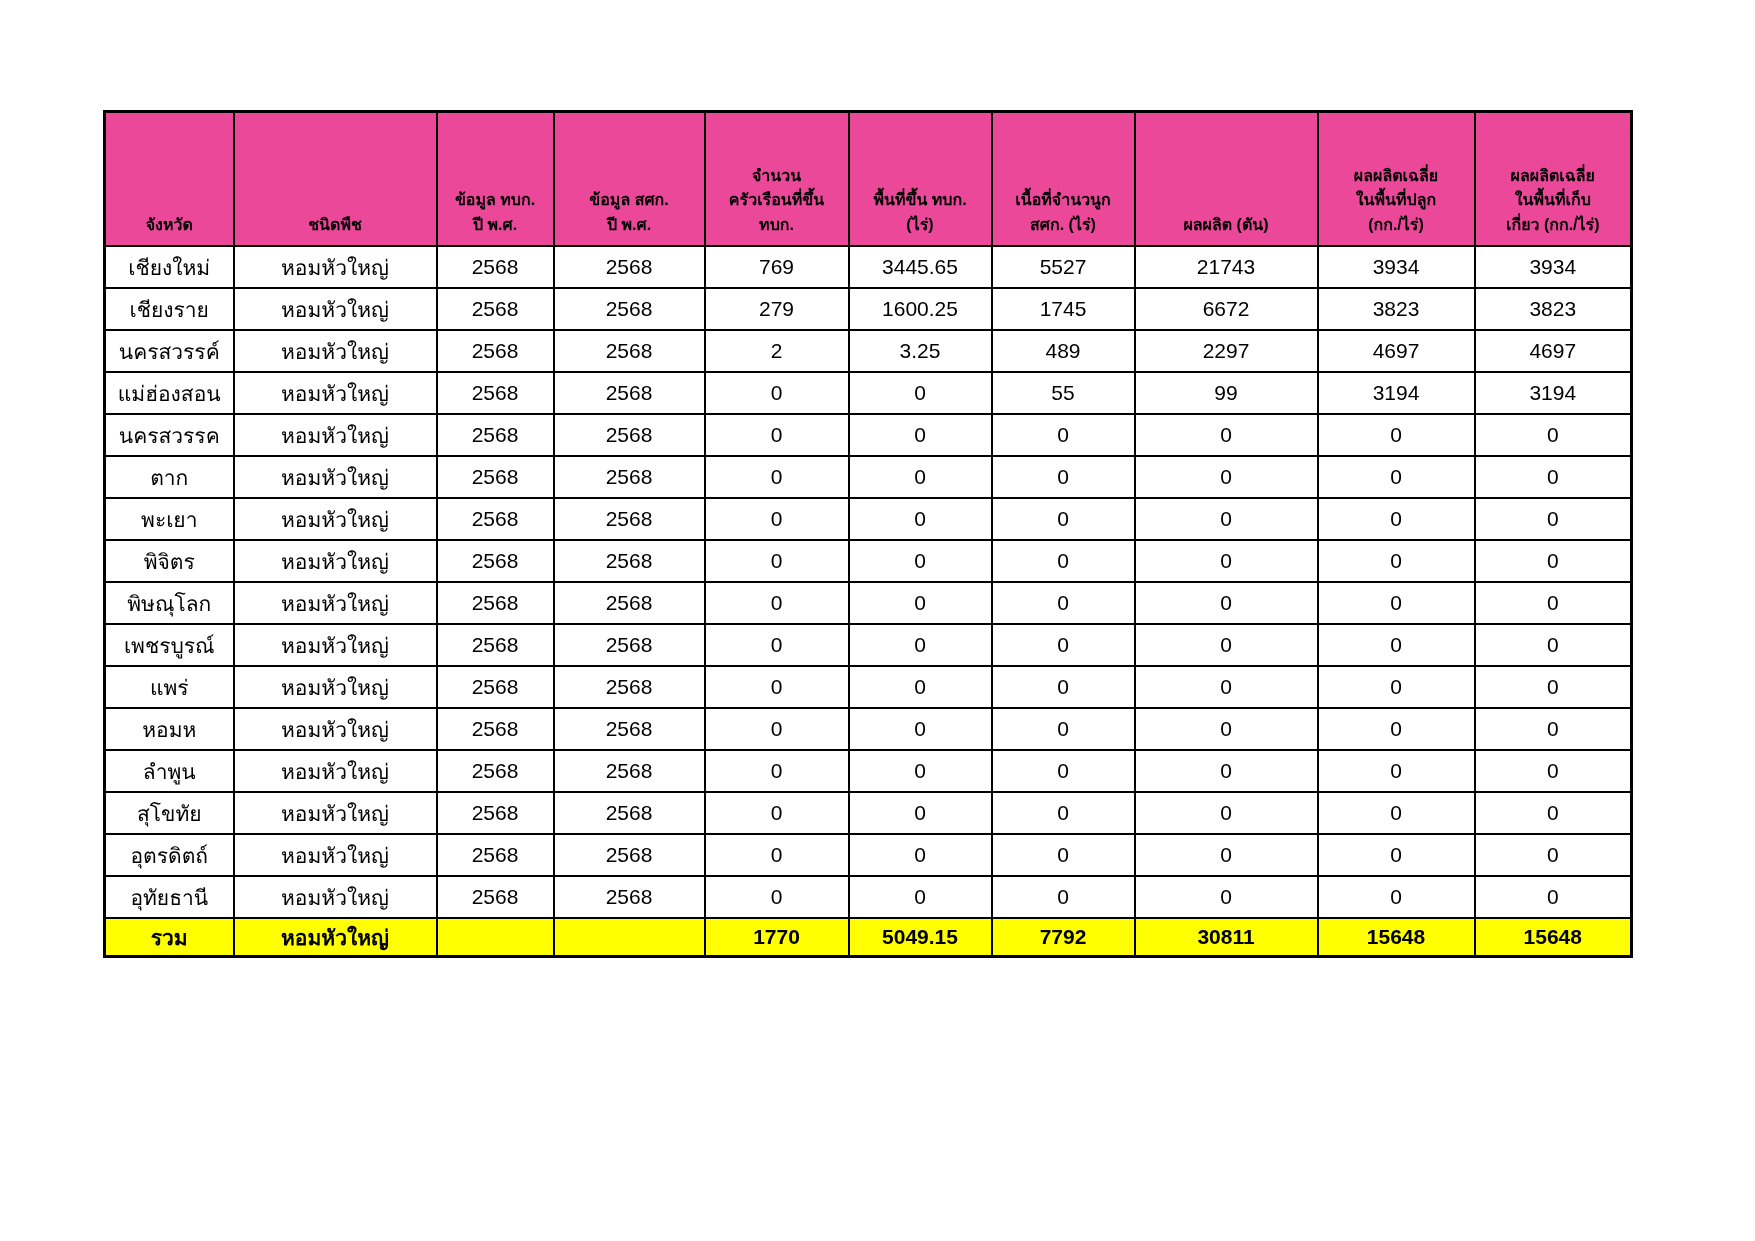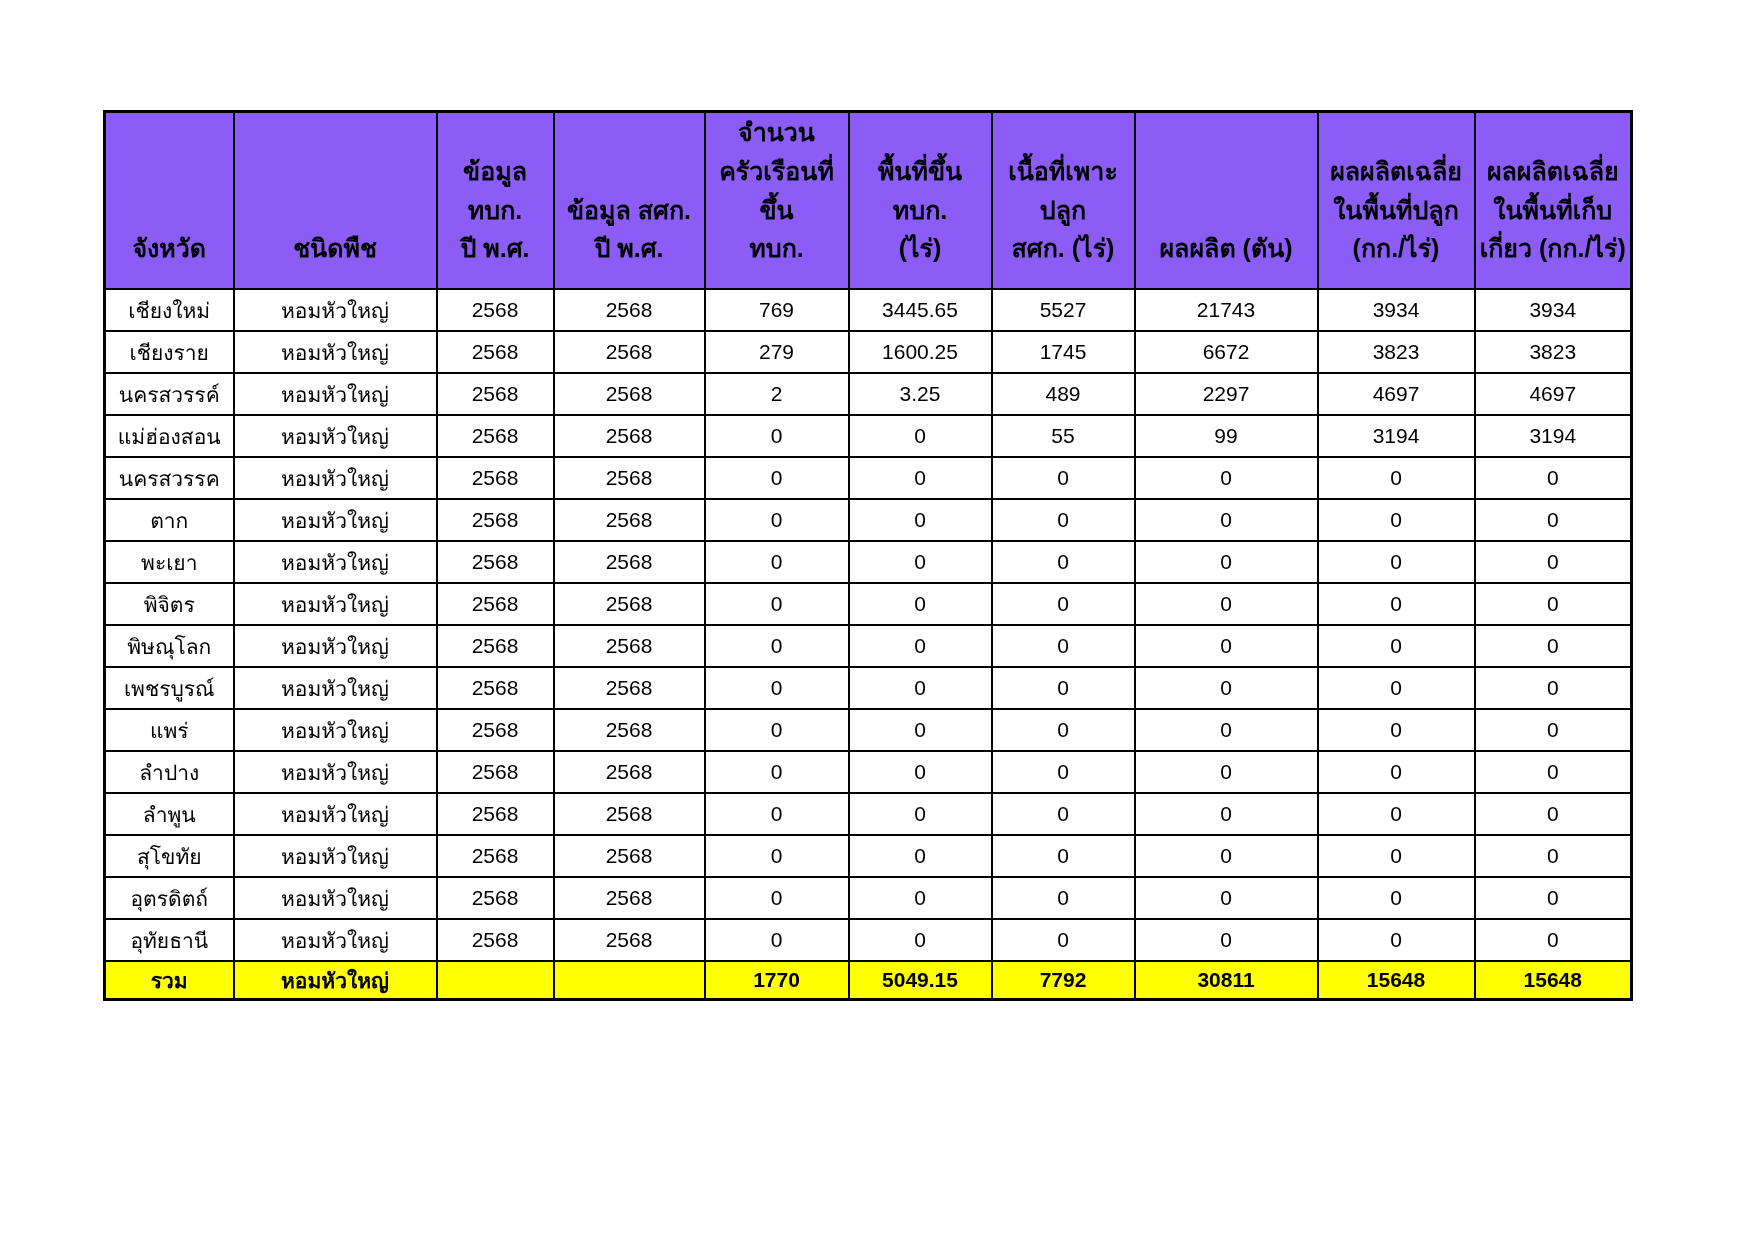--- a/index.html
+++ b/index.html
@@ -32,28 +32,28 @@
   table.sheet th,
   table.sheet td {
     border: 2px solid #000000;
     text-align: center;
     vertical-align: middle;
     overflow: hidden;
     padding: 0 4px;
     color: #000000;
   }
   table.sheet thead th {
-    background: #8b5cf6;
+    background: #ec4899;
     font-weight: bold;
-    font-size: 25px;
+    font-size: 16px;
     line-height: 1.55;
     vertical-align: bottom;
     white-space: pre-line;
     height: 125px;
-    padding-bottom: 20px;
+    padding-bottom: 7px;
   }
   table.sheet tbody td {
     background: #ffffff;
     font-size: 21px;
     height: 40px;
     font-weight: normal;
   }
   table.sheet tbody tr.total-row td {
     background: #FFFF00;
     font-weight: bold;
@@ -83,21 +83,21 @@
           <th>ชนิดพืช</th>
           <th>ข้อมูล ทบก.
 ปี พ.ศ.</th>
           <th>ข้อมูล สศก.
 ปี พ.ศ.</th>
           <th>จำนวน
 ครัวเรือนที่ขึ้น
 ทบก.</th>
           <th>พื้นที่ขึ้น ทบก.
 (ไร่)</th>
-          <th>เนื้อที่เพาะปลูก
+          <th>เนื้อที่จำนวนูก
 สศก. (ไร่)</th>
           <th>ผลผลิต (ตัน)</th>
           <th>ผลผลิตเฉลี่ย
 ในพื้นที่ปลูก
 (กก./ไร่)</th>
           <th>ผลผลิตเฉลี่ย
 ในพื้นที่เก็บ
 เกี่ยว (กก./ไร่)</th>
         </tr>
       </thead>
@@ -228,21 +228,21 @@
           <td>2568</td>
           <td>2568</td>
           <td>0</td>
           <td>0</td>
           <td>0</td>
           <td>0</td>
           <td>0</td>
           <td>0</td>
         </tr>
         <tr>
-          <td>ลำปาง</td>
+          <td>หอมห</td>
           <td>หอมหัวใหญ่</td>
           <td>2568</td>
           <td>2568</td>
           <td>0</td>
           <td>0</td>
           <td>0</td>
           <td>0</td>
           <td>0</td>
           <td>0</td>
         </tr>

